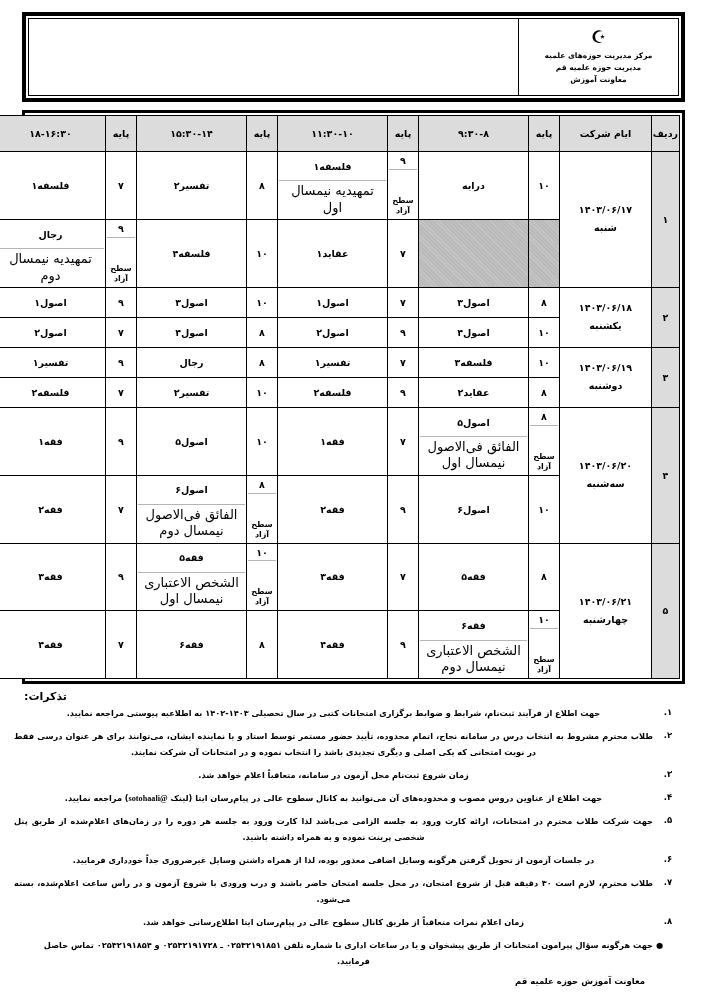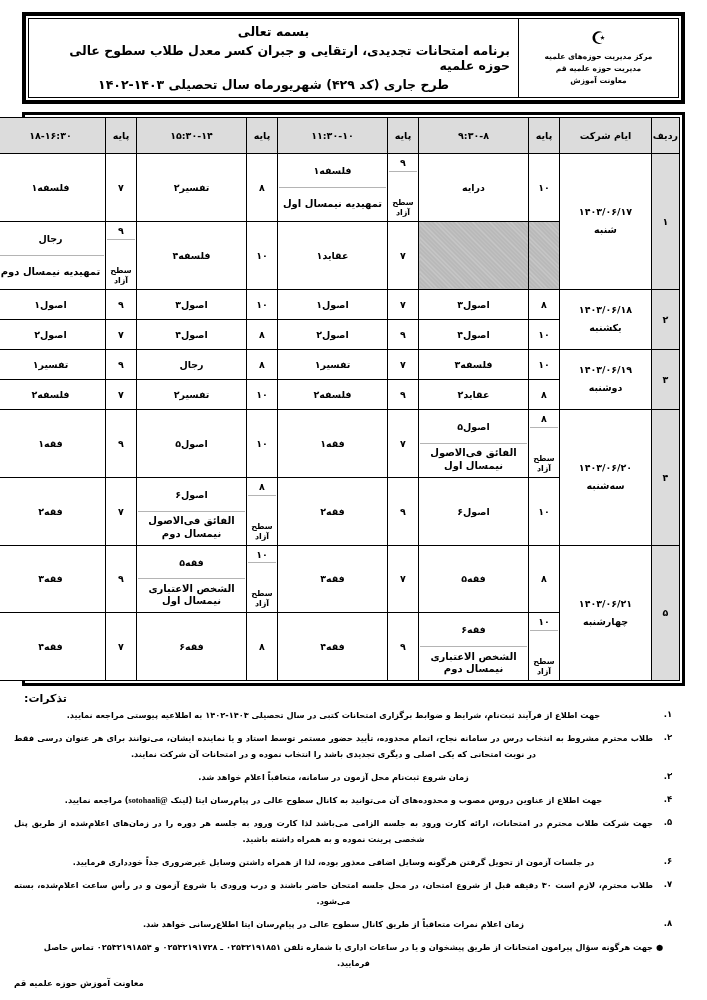--- a/index.html
+++ b/index.html
@@ -132,21 +132,21 @@
     display: flex;
     align-items: center;
     justify-content: center;
     padding: 2px 1px;
     line-height: 1.25;
   }
   .split > .sub:first-child {
     border-bottom: 1px solid #b4b4b4;
   }
   td.haspad { padding: 0; }
-  .tiny { font-size: 10px; font-weight: bold; }
+  .tiny { font-size: 13px; font-weight: normal; }
   .paye-free { font-size: 8px; line-height: 1.2; font-weight: bold; margin-top: 24px; }
 
   td.empty-grey {
     background-color: #b8b8b8;
     background-image:
       repeating-linear-gradient(45deg, rgba(255,255,255,0.25) 0 1px, transparent 1px 3px);
   }
 
   
   .notes {
@@ -194,40 +194,35 @@
     text-align: center;
     margin: 0 0 7px 0;
     padding: 0 28px;
     line-height: 1.9;
   }
   .bullet-note .dot { margin-left: 3px; }
   .latin { font-family: Liberation Serif, serif; font-weight: bold; }
   .signature {
     font-size: 8.5px;
     font-weight: bold;
-    text-align: left;
+    text-align: right;
     padding-right: 48px;
     margin-top: 6px;
   }
 </style>
 </head>
 <body>
 
 <div class="header-frame">
   <div class="header-inner">
     <div class="logo-box">
       <div class="emblem">☪</div>
       <div class="logo-line">مرکز مدیریت حوزه‌های علمیه</div>
       <div class="logo-line">مدیریت حوزه علمیه قم</div>
       <div class="logo-line">معاونت آموزش</div>
-    </div>
-    <div class="title-box">
-      <div class="title-line-1">بسمه تعالی</div>
-      <div class="title-line-2">برنامه امتحانات تجدیدی، ارتقایی و جبران کسر معدل طلاب سطوح عالی حوزه علمیه</div>
-      <div class="title-line-3">طرح جاری (کد ۴۲۹) شهریورماه سال تحصیلی ۱۴۰۳-۱۴۰۲</div>
     </div>
   </div>
 </div>
 
 <div class="table-frame">
   <table class="sched">
     <colgroup>
       <col class="c-radif">
         <col class="c-day">
       <col class="c-paye">

